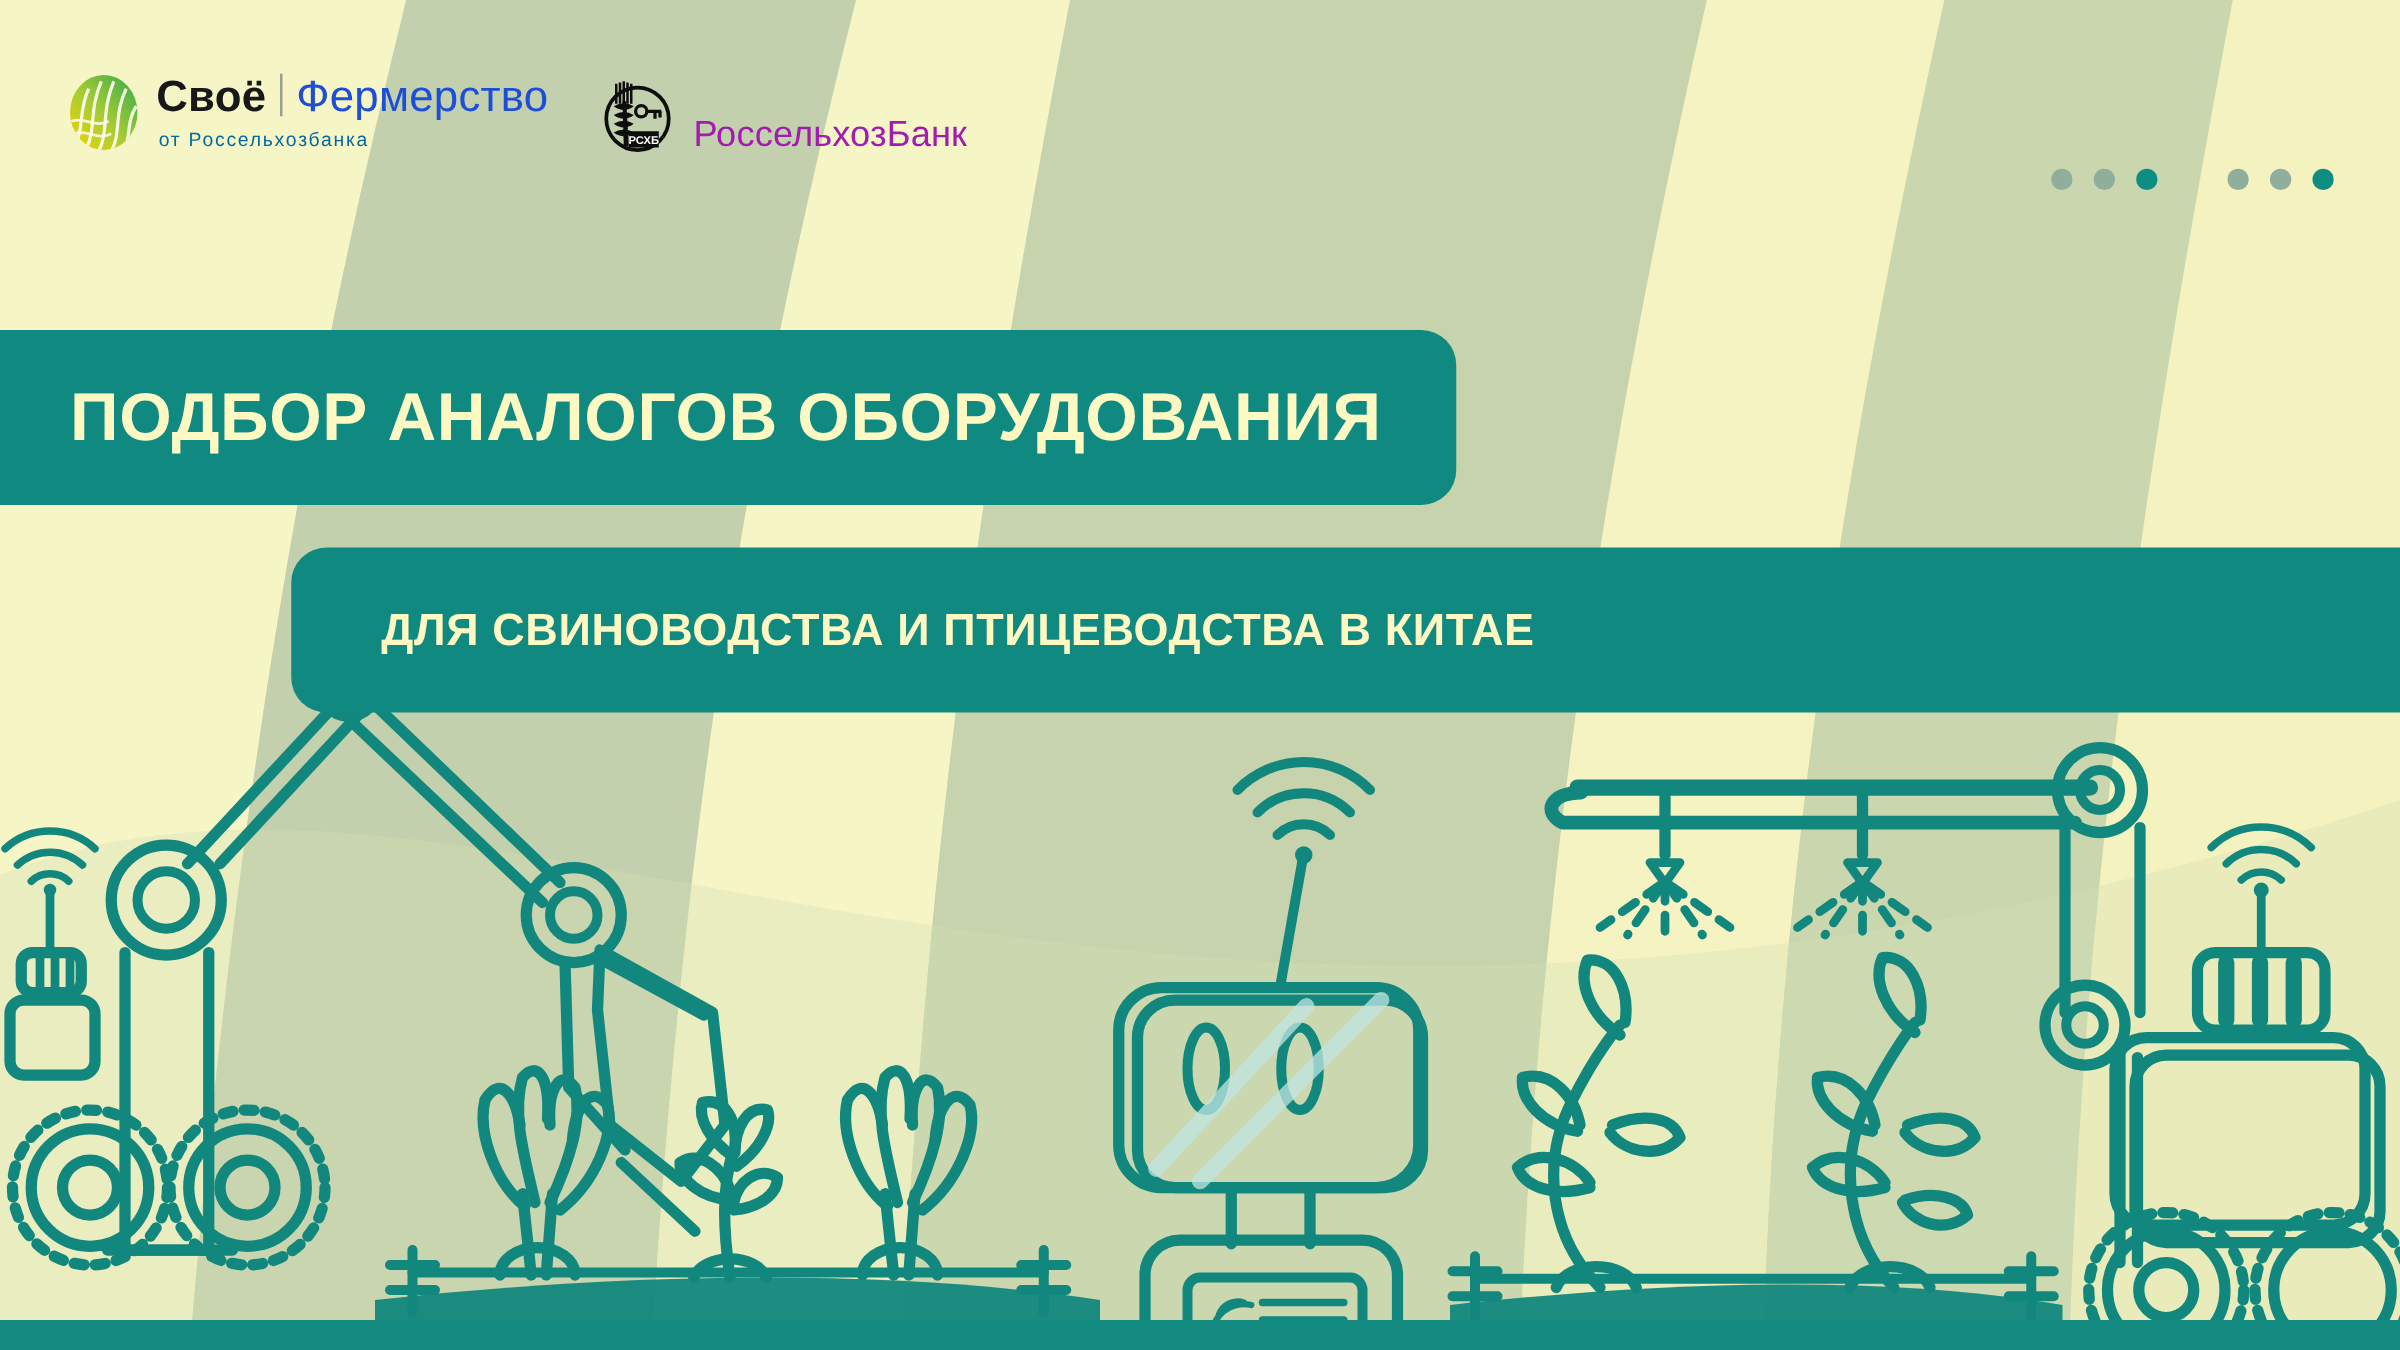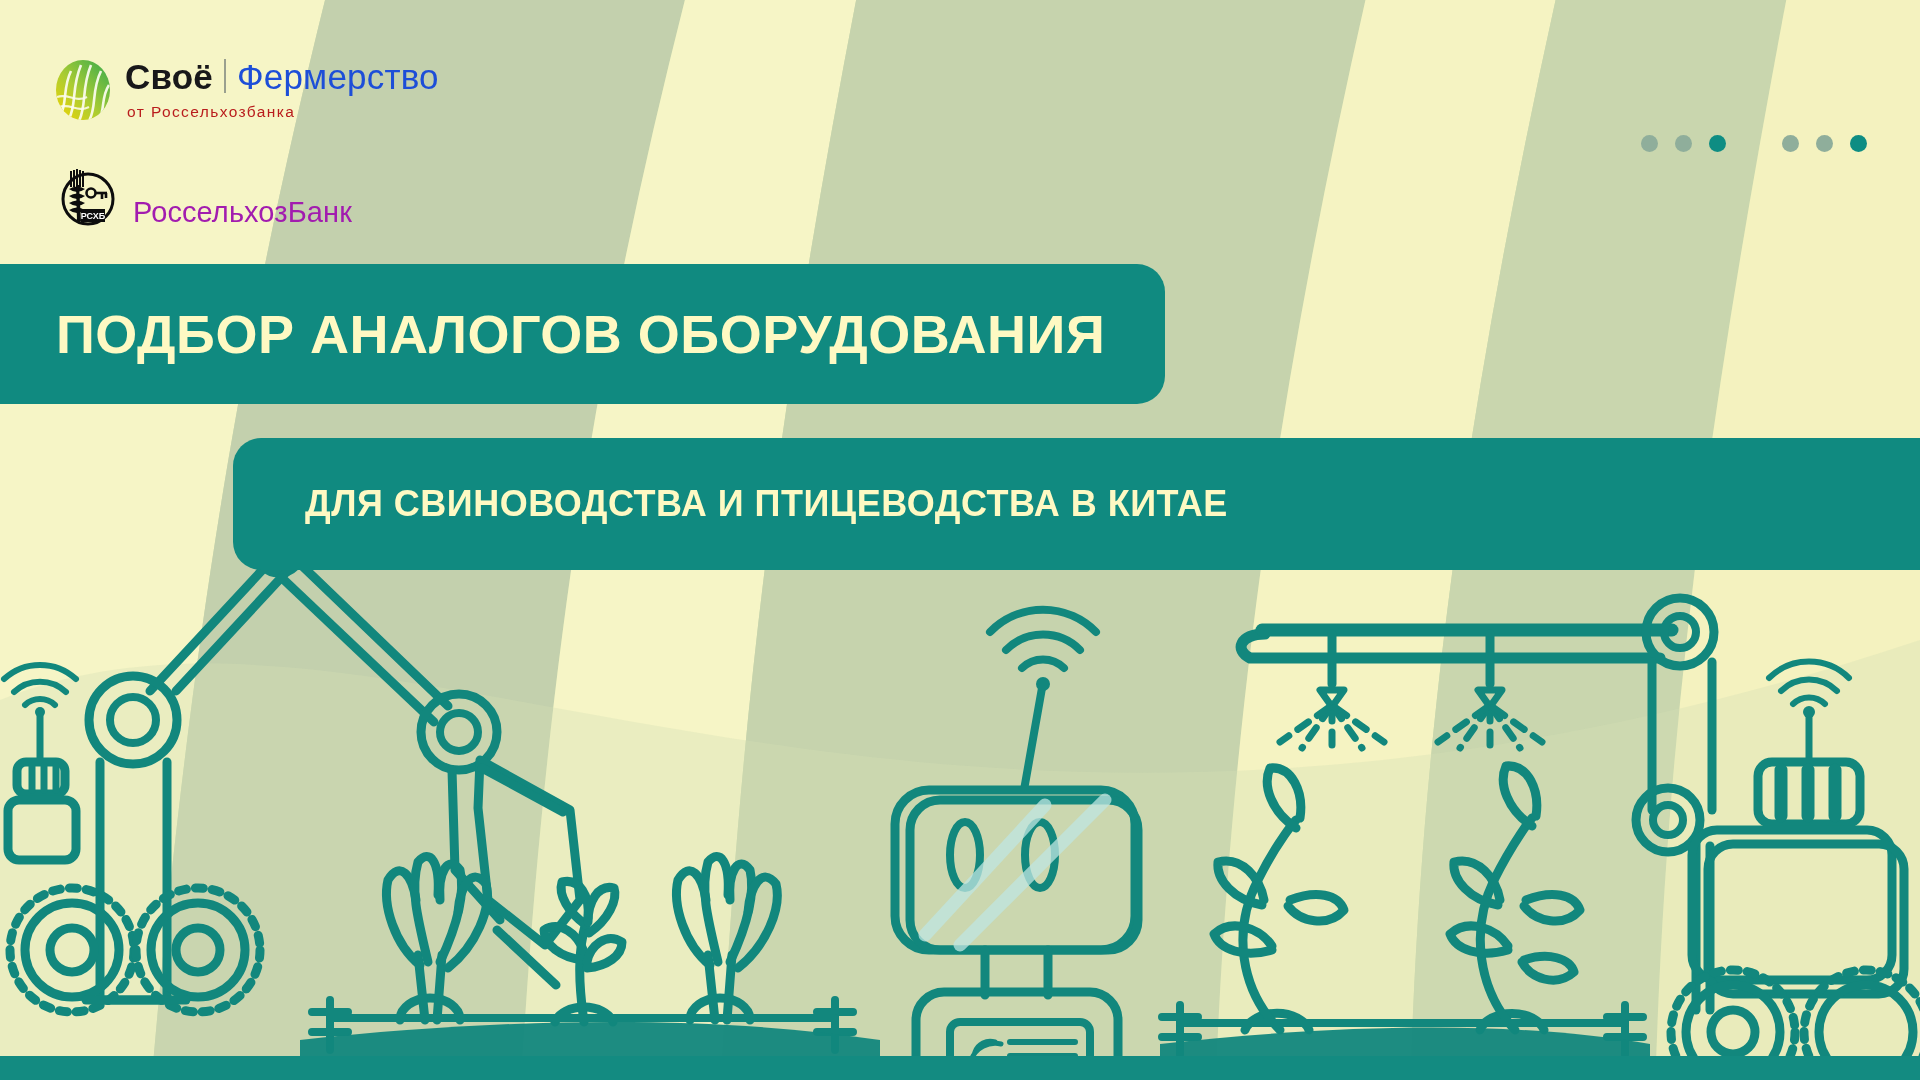--- a/index.html
+++ b/index.html
@@ -4,29 +4,29 @@
 <style>
   html,body{margin:0;padding:0;background:#fff;}
   body{font-family:"Liberation Sans","DejaVu Sans",sans-serif;}
   #slide{
     position:relative;width:1920px;height:1080px;overflow:hidden;
     background:#cfdcae;
   }
   
   .bg-svg{position:absolute;inset:0;width:1920px;height:1080px;}
   
-  .logo-row{position:absolute;left:55px;top:55px;display:flex;align-items:flex-start;gap:38px;flex-direction:column;}
+  .logo-row{position:absolute;left:55px;top:55px;display:flex;align-items:flex-start;gap:38px;}
   .svoe-logo{display:flex;align-items:flex-start;gap:14px;}
   .svoe-mark{width:56px;height:62px;flex:0 0 auto;margin-top:4px;}
   .svoe-text-wrap{display:flex;flex-direction:column;}
   .svoe-line1{display:flex;align-items:baseline;gap:11px;white-space:nowrap;}
   .svoe-word{font-size:35px;font-weight:bold;color:#18181a;letter-spacing:.2px;line-height:1.05;}
   .svoe-div{display:inline-block;width:2px;height:34px;background:#9aa08f;position:relative;top:4px;}
   .svoe-word2{font-size:35px;font-weight:400;color:#1d4ed8;letter-spacing:.2px;line-height:1.05;}
-  .svoe-sub{font-size:15.5px;color:#b91c1c;letter-spacing:1.4px;margin-top:7px;margin-left:2px;white-space:nowrap;}
+  .svoe-sub{font-size:15.5px;color:#0369a1;letter-spacing:1.4px;margin-top:7px;margin-left:2px;white-space:nowrap;}
   .rshb-logo{display:flex;align-items:flex-end;gap:14px;margin-top:6px;}
   .rshb-mark{width:64px;height:64px;flex:0 0 auto;}
   .rshb-text{font-size:29px;color:#a21caf;white-space:nowrap;letter-spacing:.1px;}
   
   .dots{position:absolute;top:135px;right:53px;display:flex;align-items:center;gap:17px;}
   .dots .gap{width:22px;}
   .dot{width:17px;height:17px;border-radius:50%;}
   
   .banner{position:absolute;display:flex;align-items:center;}
   .banner span{color:#fef9c3;font-weight:bold;letter-spacing:.5px;white-space:nowrap;}

